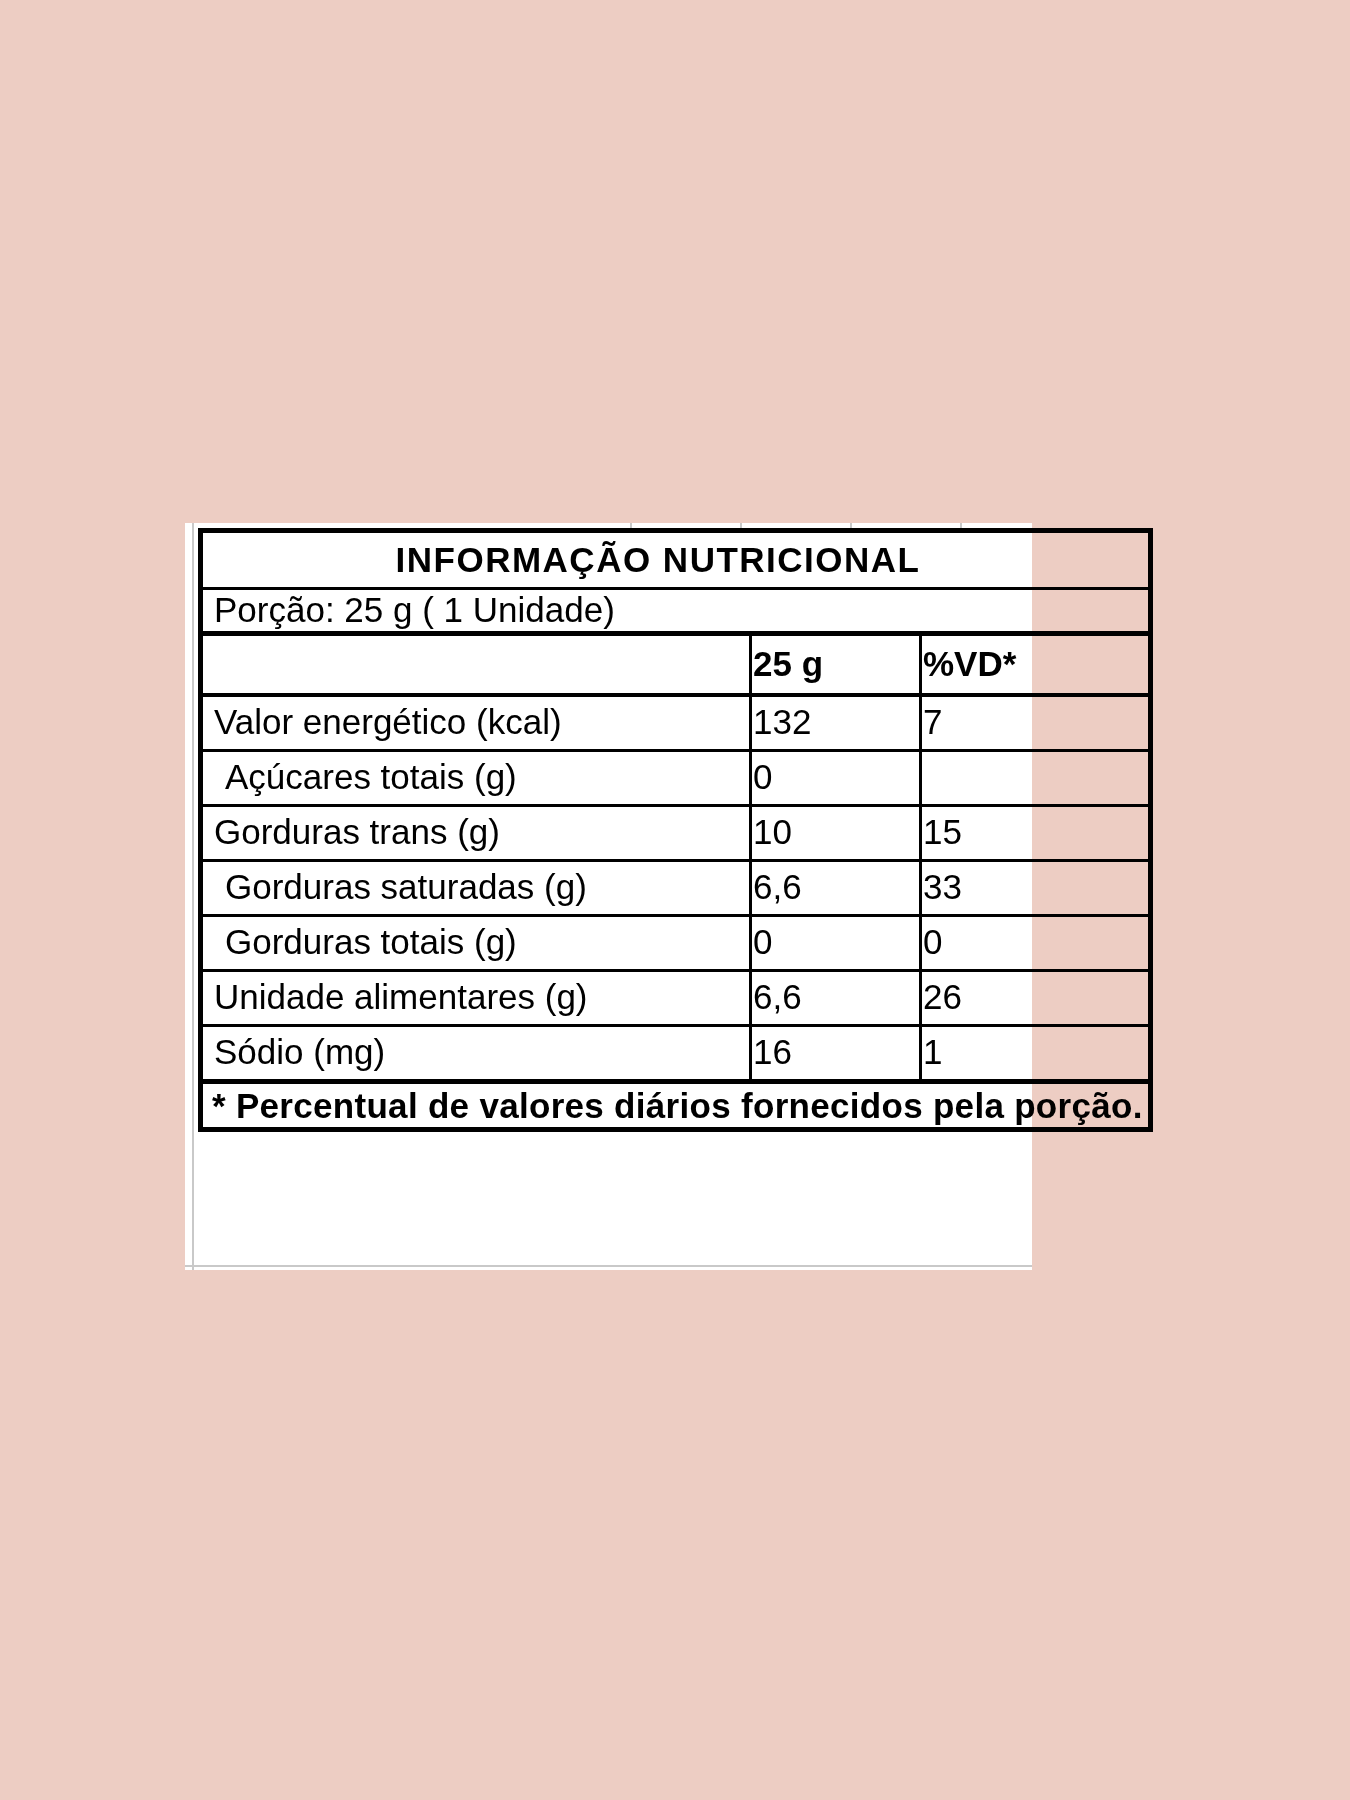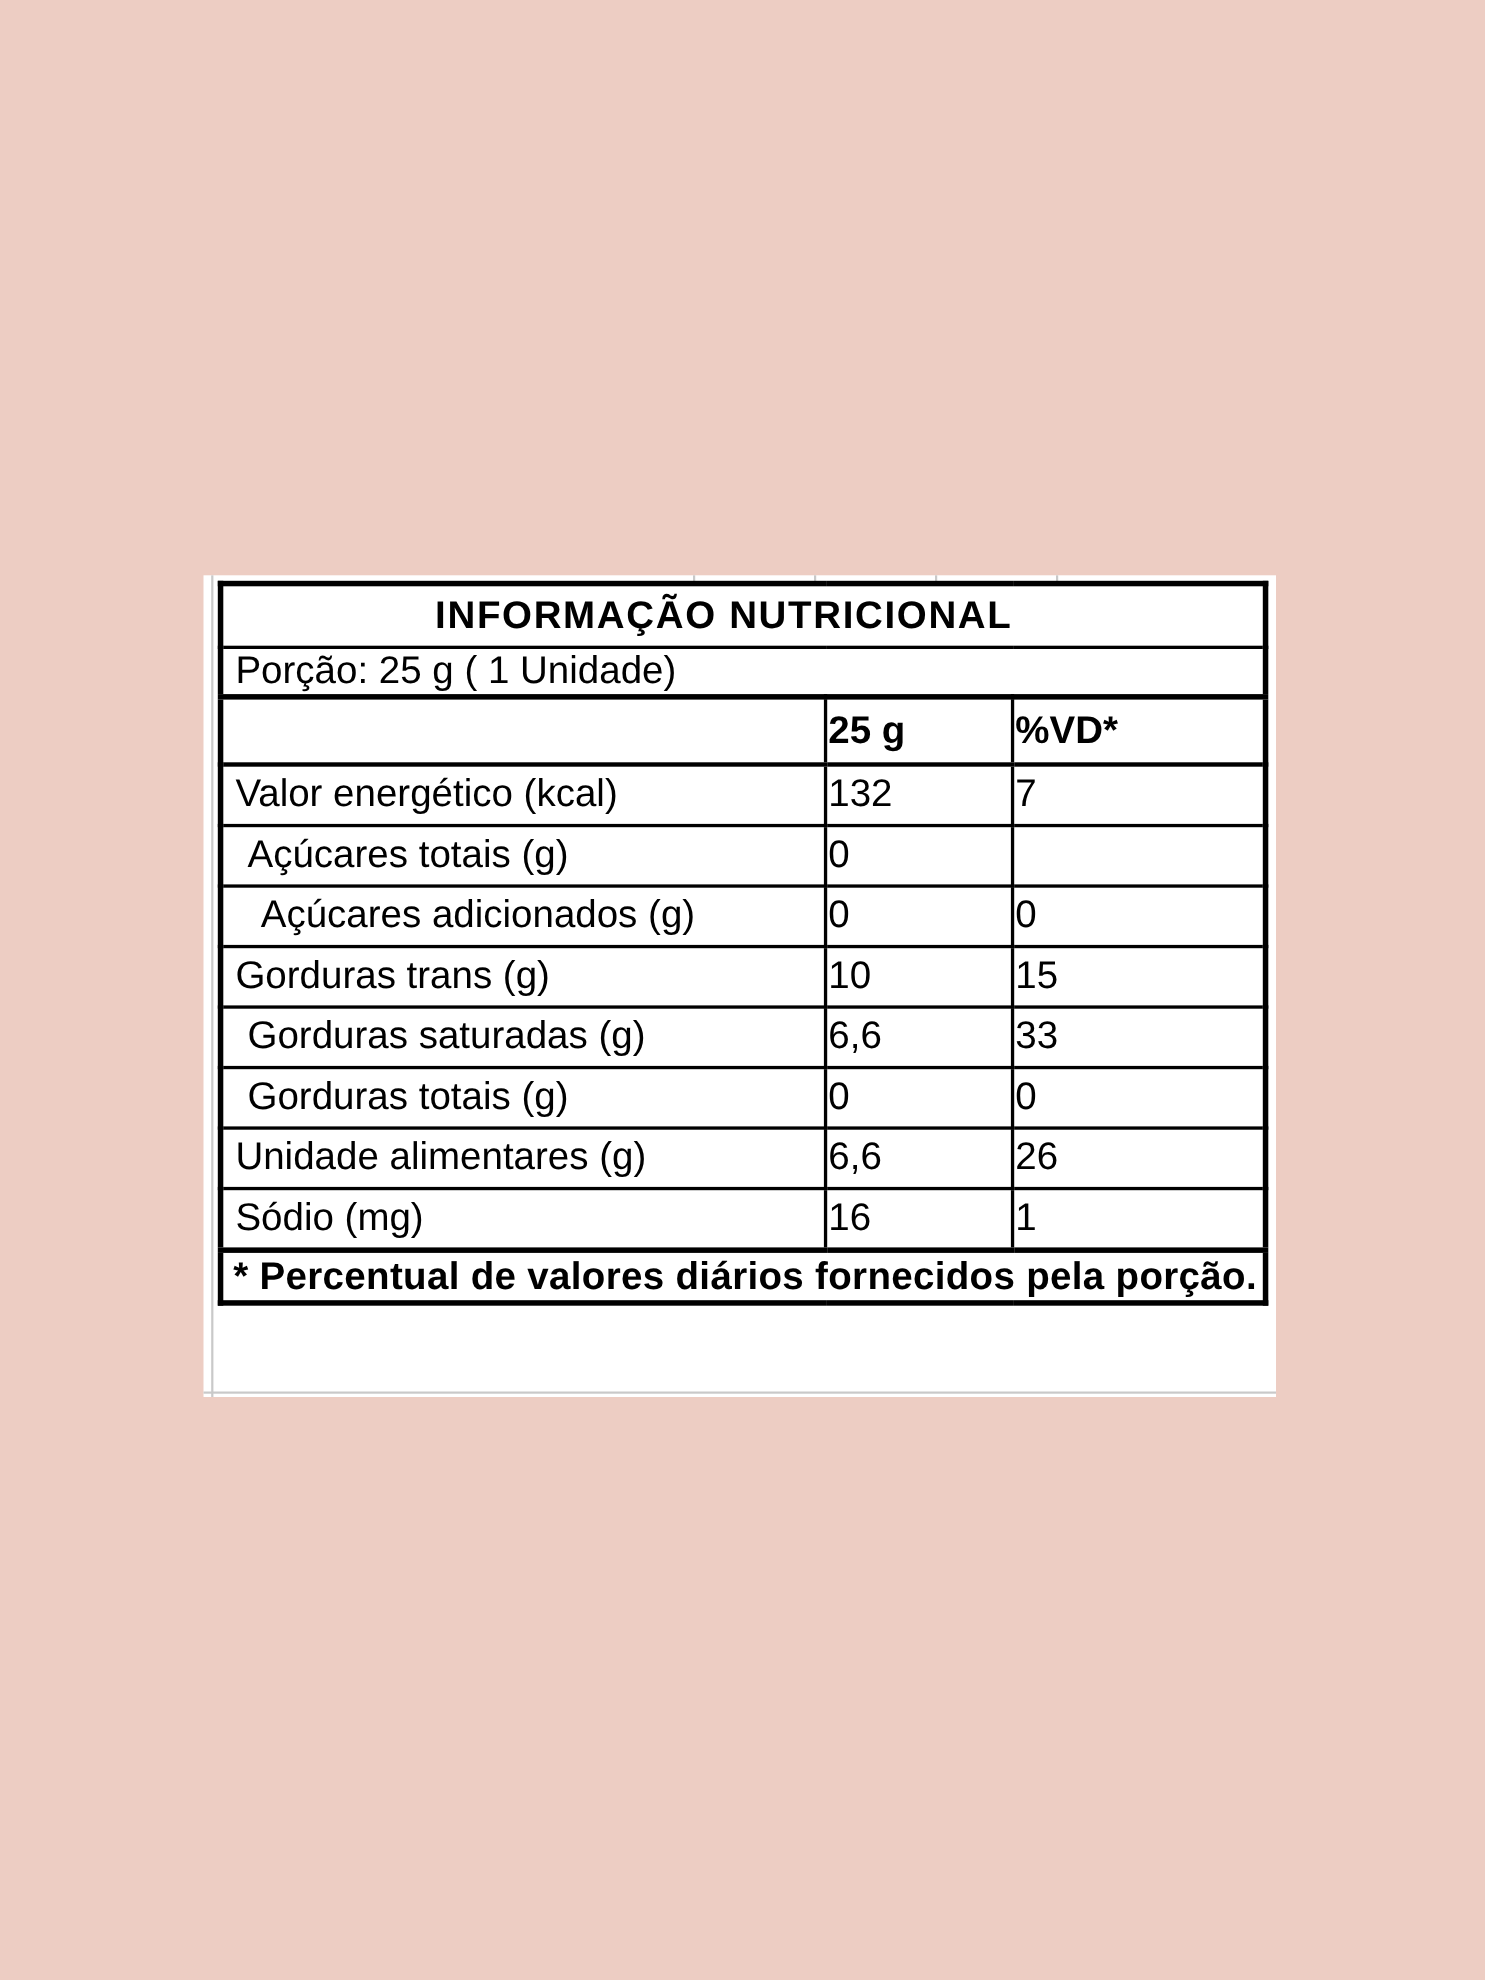--- a/index.html
+++ b/index.html
@@ -13,21 +13,21 @@
     background: #edcdc3;
     font-family: "Liberation Sans", sans-serif;
     color: #000;
     overflow: hidden;
   }
   
   .panel {
     position: absolute;
     left: 185px;
     top: 523px;
-    width: 975px;
+    width: 847px;
     height: 747px;
     background: #ffffff;
   }
   
   .gridline {
     position: absolute;
     background: #c9c9c9;
   }
   .gl-left   { left: 7px;  top: 0; width: 2px; height: 100%; }
   .gl-bottom { left: 0; bottom: 3px; width: 100%; height: 2px; }
@@ -132,25 +132,20 @@
       <td class="cell-label">Valor energético (kcal)</td>
       <td class="col-amount">132</td>
       <td class="col-vd">7</td>
     </tr>
     <tr class="row-data">
       <td class="cell-label ind1">Açúcares totais (g)</td>
       <td class="col-amount">0</td>
       <td class="col-vd"></td>
     </tr>
     <tr class="row-data">
-      <td class="cell-label ind2">Açúcares adicionados (g)</td>
-      <td class="col-amount">0</td>
-      <td class="col-vd">0</td>
-    </tr>
-    <tr class="row-data">
       <td class="cell-label">Gorduras trans (g)</td>
       <td class="col-amount">10</td>
       <td class="col-vd">15</td>
     </tr>
     <tr class="row-data">
       <td class="cell-label ind1">Gorduras saturadas (g)</td>
       <td class="col-amount">6,6</td>
       <td class="col-vd">33</td>
     </tr>
     <tr class="row-data">

